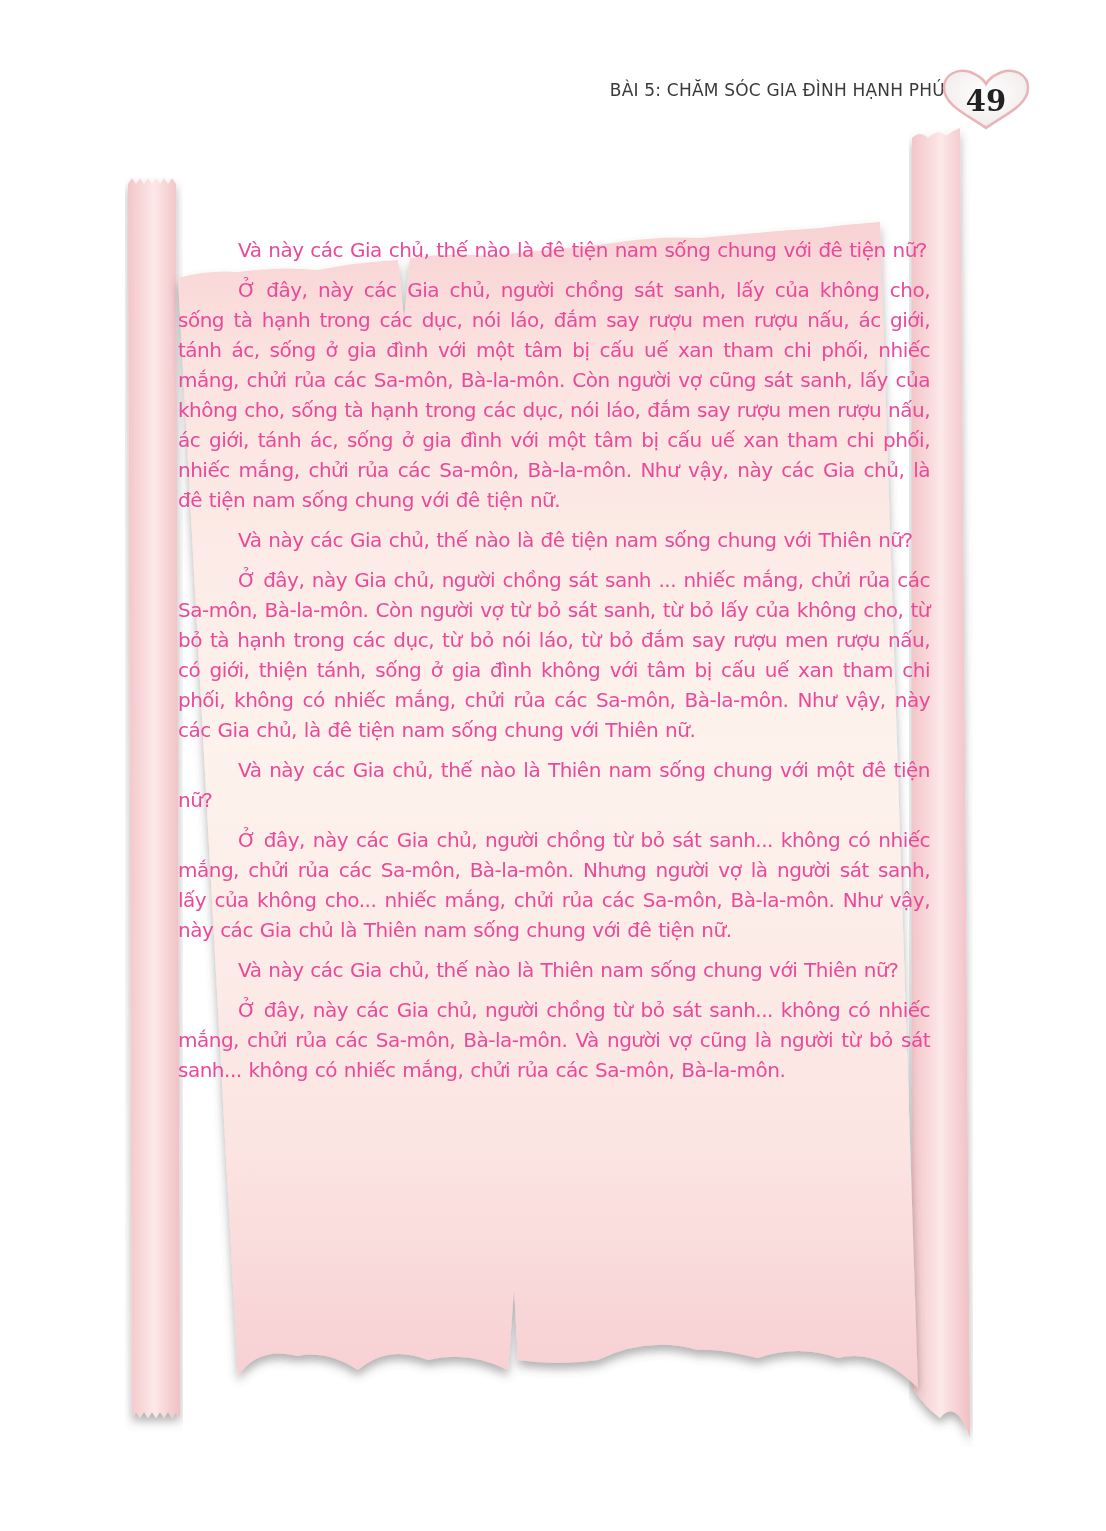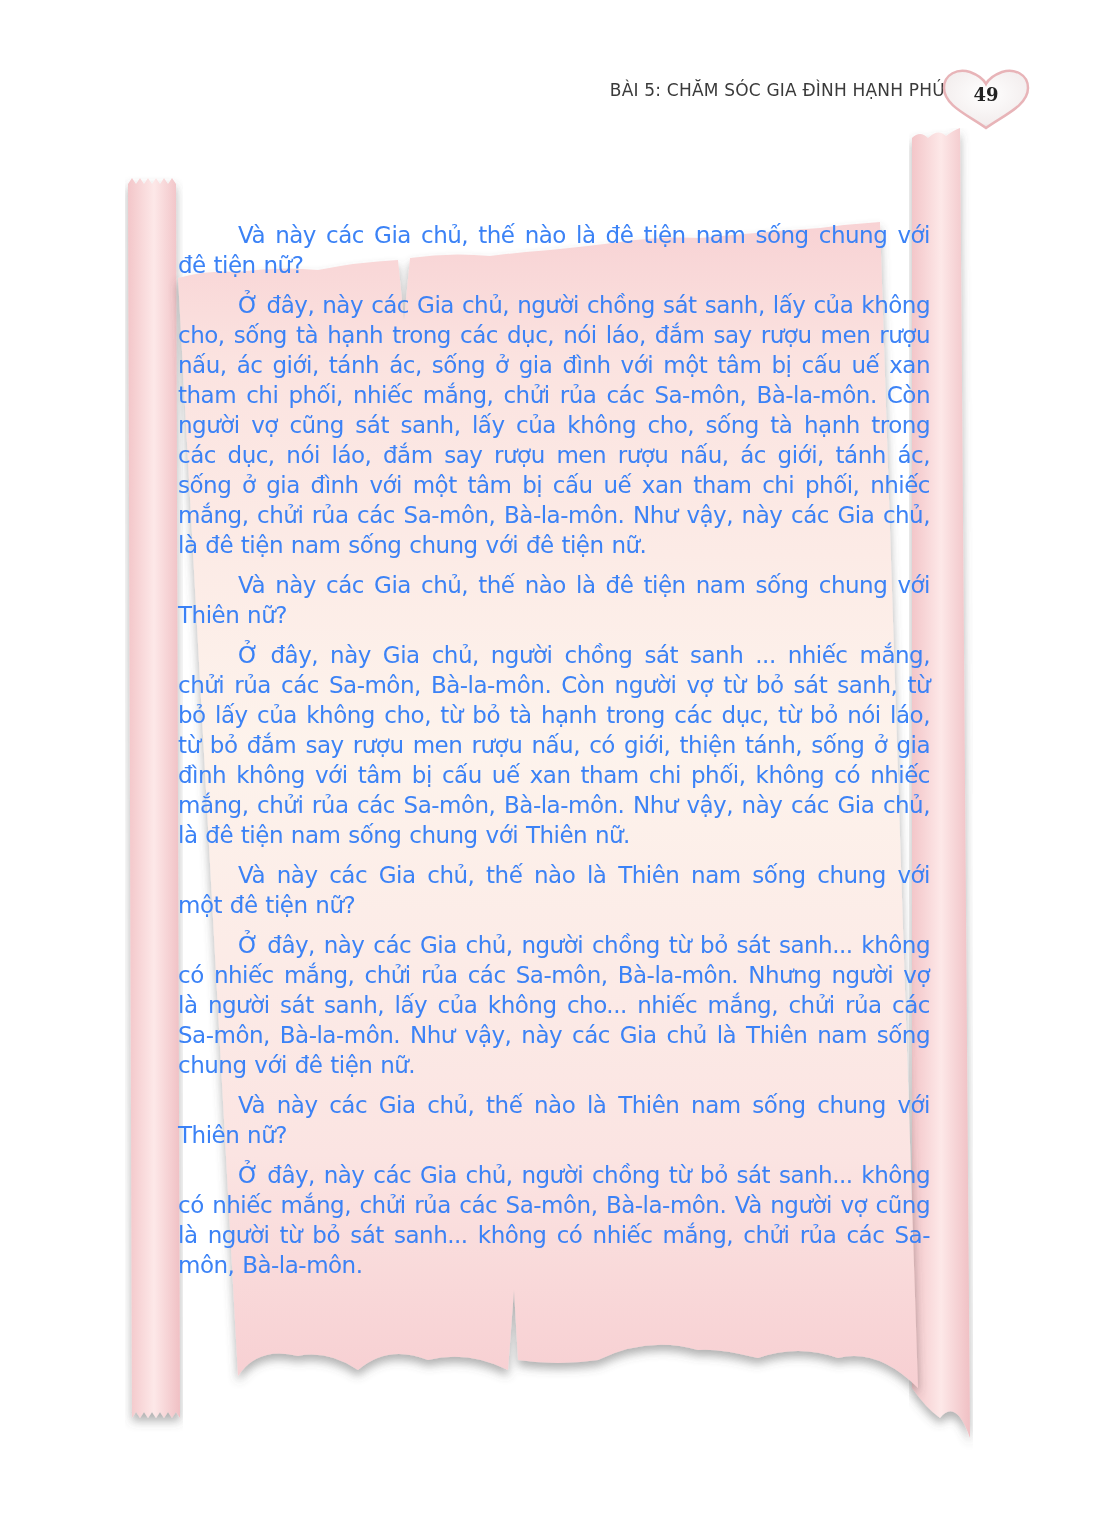--- a/index.html
+++ b/index.html
@@ -15,32 +15,32 @@
     position: absolute; right: 170px; top: 6px;
     font-family: "DejaVu Sans", sans-serif;
     font-size: 17px; color: #3a3a3a; letter-spacing: 0.2px;
     white-space: nowrap;
   }
   .heart {
     position: absolute; left: 940px; top: -8px; width: 92px; height: 66px;
   }
   .page-number {
     position: absolute; left: 940px; top: 10px; width: 92px; text-align: center;
-    font-family: "DejaVu Serif", serif; font-weight: bold; font-size: 18px; color: #222;
+    font-family: "DejaVu Serif", serif; font-weight: bold; font-size: 29px; color: #222;
   }
   
   .scroll {
     position: absolute; left: 122px; top: 128px; width: 908px; height: 1340px;
   }
   .scroll svg { position: absolute; left: 0; top: 0; }
   .content {
-    position: absolute; left: 178px; top: 220px; width: 752px;
-    color: #3b82f6;
+    position: absolute; left: 178px; top: 235px; width: 752px;
+    color: #ec4899;
     font-family: "DejaVu Sans", sans-serif;
-    font-size: 23px; line-height: 30px;
+    font-size: 20px; line-height: 30px;
     text-align: justify;
   }
   .para {
     margin: 0 0 10px 0; text-indent: 60px;
     letter-spacing: -0.5px; word-spacing: 1px;
   }
 </style>
 </head>
 <body>
 

